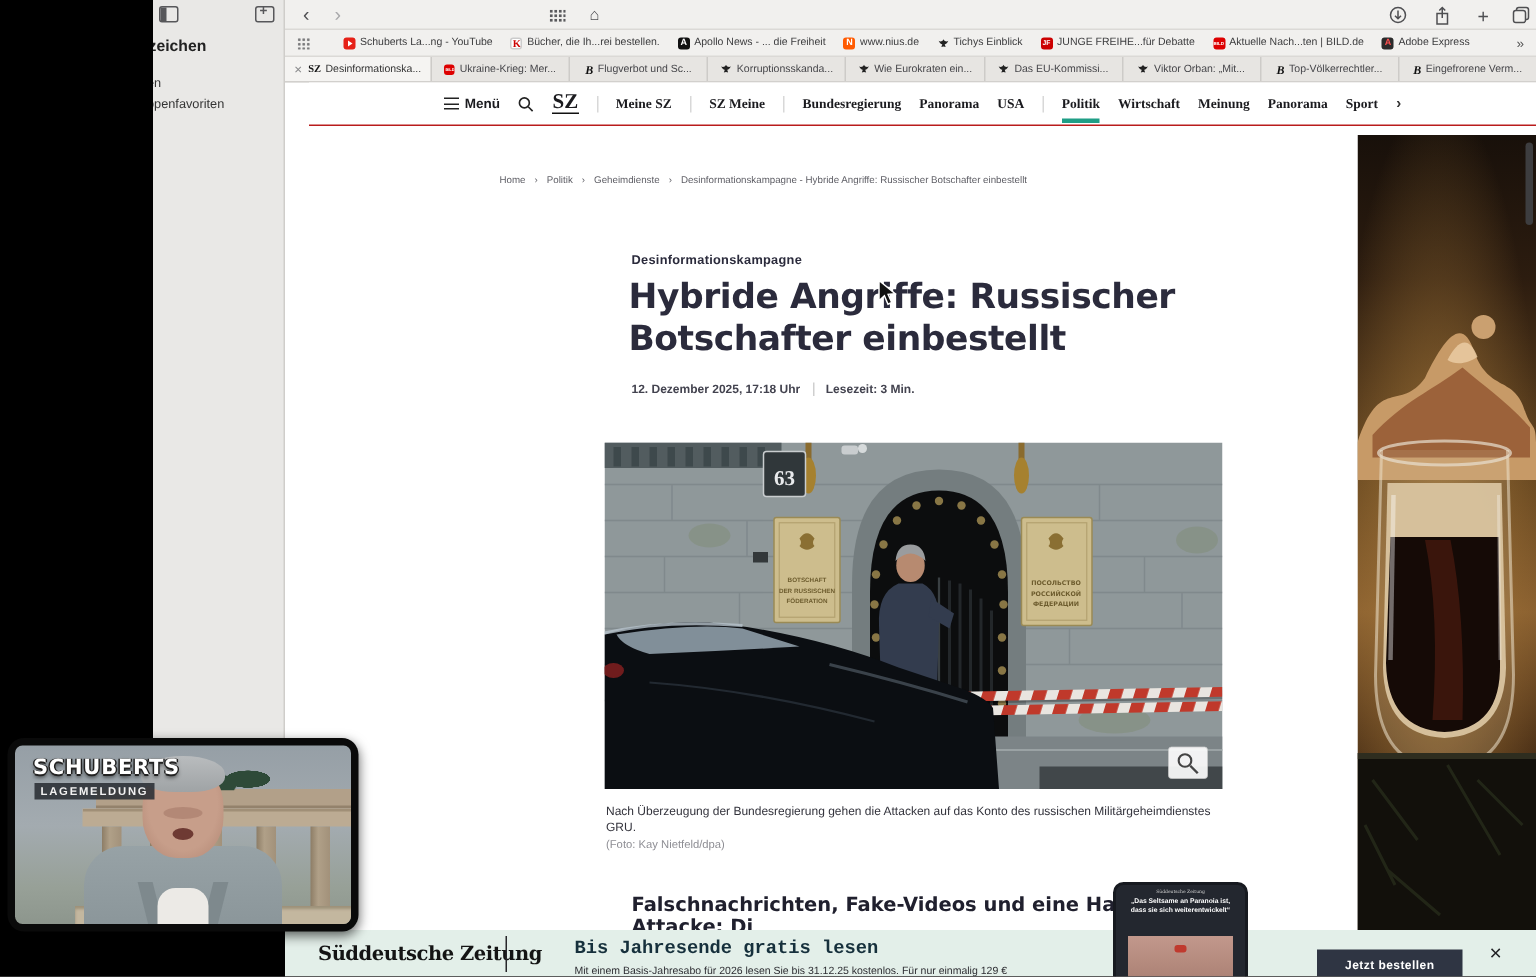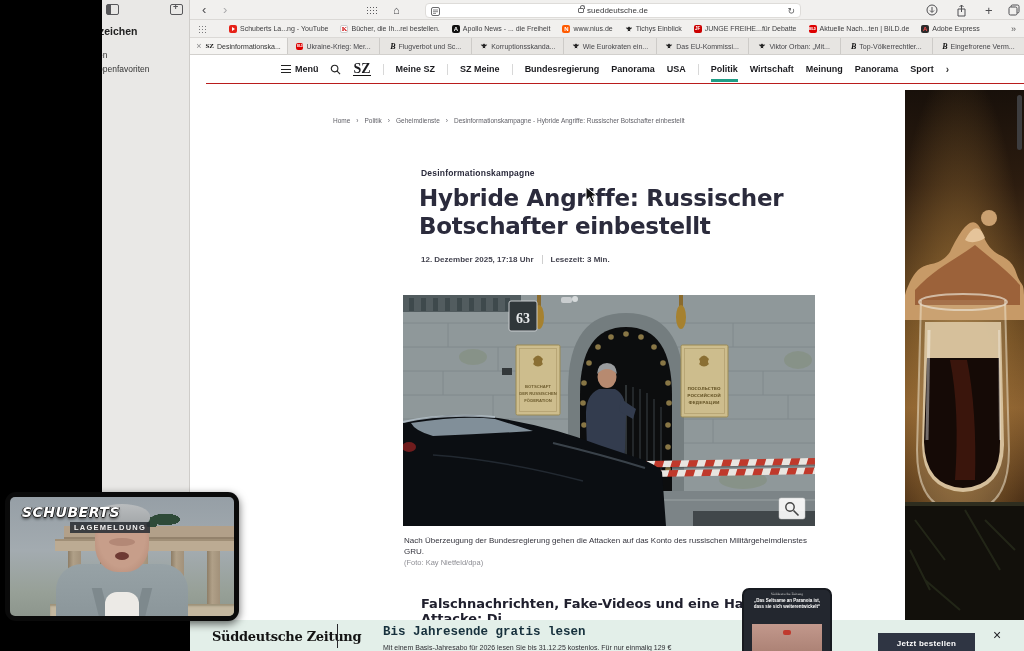--- a/index.html
+++ b/index.html
@@ -60,21 +60,21 @@
   .bz-fav{font-family:"Liberation Serif",serif;font-weight:bold;font-style:italic;font-size:8px;color:#111;}
 
   
   .sznav{position:absolute;left:16px;top:55px;right:0;height:29px;background:#fff;border-bottom:1px solid #b91c1c;
          display:flex;align-items:center;justify-content:center;gap:12px;font-size:9px;font-weight:bold;color:#1b1b1f;}
   .sznav .burger{display:flex;align-items:center;gap:4px;}
   .burger-ico{width:10px;height:8px;border-top:1.4px solid #222;border-bottom:1.4px solid #222;position:relative;}
   .burger-ico::before{content:"";position:absolute;left:0;right:0;top:2.6px;height:1.4px;background:#222;}
   .szlogo{font-family:"Liberation Serif",serif;font-weight:bold;font-size:14px;border-bottom:1.5px solid #111;line-height:13px;}
   .navsep{width:1px;height:11px;background:#d8d8d8;}
-  .navitem{position:relative;padding:7px 0;}
+  .navitem{position:relative;padding:7px 0;font-family:Liberation Serif, serif;}
   .navitem.active::after{content:"";position:absolute;left:0;right:0;bottom:-1px;height:3px;background:#1f9e86;}
   .nav-chev{color:#333;font-size:10px;}
 
   
   .page{position:absolute;left:0;top:84px;right:0;bottom:31px;background:#fff;}
   .breadcrumb{position:absolute;left:143px;top:33px;font-size:6.5px;color:#5f5f66;display:flex;gap:6px;white-space:nowrap;}
   .kicker{position:absolute;left:231px;top:84px;font-size:8.5px;font-weight:bold;color:#2b2b3c;letter-spacing:.2px;}
   .headline{position:absolute;left:229px;top:100px;width:420px;font-size:23px;line-height:28px;font-weight:800;
             color:#2b2b3c;font-family:"DejaVu Sans",sans-serif;letter-spacing:-0.3px;}
   .meta{position:absolute;left:231px;top:171px;font-size:8px;font-weight:bold;color:#43434f;display:flex;align-items:center;gap:8px;}
@@ -123,23 +123,23 @@
   .lapel-l,.lapel-r{position:absolute;bottom:0;width:10px;height:34px;background:#7e898d;}
   .lapel-l{left:50%;margin-left:-26px;transform:skewX(14deg);}
   .lapel-r{left:50%;margin-left:16px;transform:skewX(-14deg);}
   .man-head{position:absolute;left:50%;bottom:44px;transform:translateX(-50%);width:54px;height:64px;
             background:radial-gradient(ellipse at 50% 45%,#c79e8a 60%,#b08572 100%);border-radius:46% 46% 42% 42%;}
   .man-hair{position:absolute;left:-1px;right:-1px;top:-4px;height:24px;background:linear-gradient(180deg,#b9bcbe,#9fa3a5);
             border-radius:50% 50% 40% 40%;}
   .man-mouth{position:absolute;left:50%;bottom:12px;transform:translateX(-50%);width:14px;height:8px;background:#6e3a33;border-radius:50%;}
   .man-shadow{position:absolute;left:50%;bottom:26px;transform:translateX(-50%);width:26px;height:8px;background:rgba(120,70,60,.25);border-radius:50%;}
   .cam-t1{position:absolute;left:12px;top:7px;font-size:14px;font-weight:900;color:#fff;letter-spacing:.5px;
-          font-family:"DejaVu Sans",sans-serif;text-shadow:0 1px 0 #222,1px 0 0 #222,-1px 0 0 #222,0 2px 3px rgba(0,0,0,.7);font-style:italic;}
+          font-family:"DejaVu Sans",sans-serif;text-shadow:0 1px 0 #222,1px 0 0 #222,-1px 0 0 #222,0 2px 3px rgba(0,0,0,.7);}
   .cam-t2{position:absolute;left:13px;top:25px;font-size:7.5px;font-weight:800;color:#f2f2f2;background:rgba(42,47,52,.88);
-          padding:1px 4px;letter-spacing:1.2px;margin-left:47px;}
+          padding:1px 4px;letter-spacing:1.2px;}
 
   .cursor{position:absolute;left:585px;top:186px;z-index:60;}
 </style>
 </head>
 <body>
 
 <div id="stage">
 
   <div class="sidebar">
     <div class="icons">
@@ -153,31 +153,20 @@
 
   <div class="browser">
 
     <div class="toolbar">
       <div class="tb-btn arrow" style="left:12px;">‹</div>
       <div class="tb-btn arrow fwd" style="left:33px;">›</div>
       <div class="tb-btn" style="left:176px;">
           <span class="dots-ico"></span>
         </div>
       <div class="tb-btn home-ico" style="left:203px;">⌂</div>
-      <div class="urlbar">
-        <svg class="url-reader" width="9" height="9" viewBox="0 0 9 9">
-            <rect x="0.5" y="0.5" width="8" height="8" rx="1.5" fill="none" stroke="#6a6a6c"></rect>
-            <line x1="2" y1="3" x2="7" y2="3" stroke="#6a6a6c" stroke-width="0.8"></line>
-            <line x1="2" y1="4.7" x2="7" y2="4.7" stroke="#6a6a6c" stroke-width="0.8"></line>
-            <line x1="2" y1="6.4" x2="5" y2="6.4" stroke="#6a6a6c" stroke-width="0.8"></line>
-          </svg>
-        <span class="lock"></span>
-        <span>sueddeutsche.de</span>
-        <span class="url-reload">↻</span>
-      </div>
       <div class="tb-btn" style="left:736px;">
         <svg width="12" height="12" viewBox="0 0 12 12">
             <circle cx="6" cy="6" r="5" fill="none" stroke="#4f4f52"></circle>
             <path d="M6 3v5M4 6.5l2 2 2-2" fill="none" stroke="#4f4f52" stroke-width="1"></path>
           </svg>
       </div>
       <div class="tb-btn" style="left:766px;">
         <svg width="11" height="13" viewBox="0 0 11 13">
             <path d="M2 5h7v7H2z" fill="none" stroke="#4f4f52"></path>
             <path d="M5.5 8V1M3.5 3l2-2 2 2" fill="none" stroke="#4f4f52" stroke-width="1"></path>

